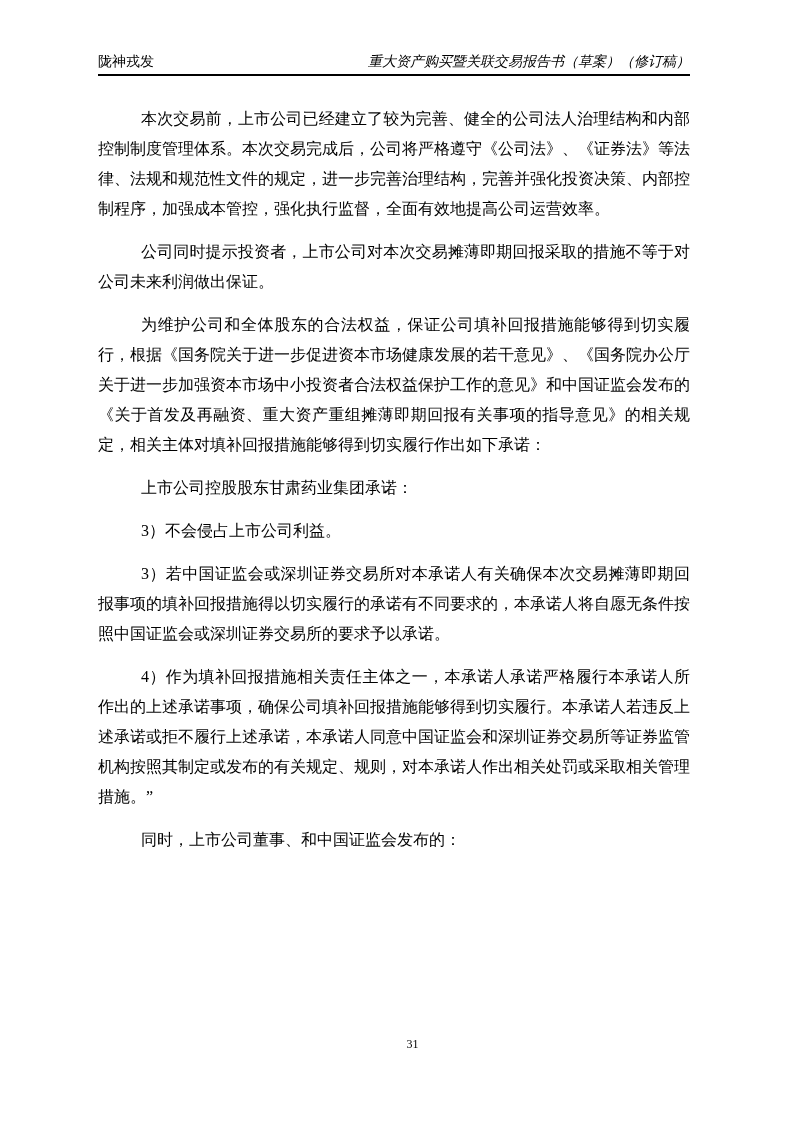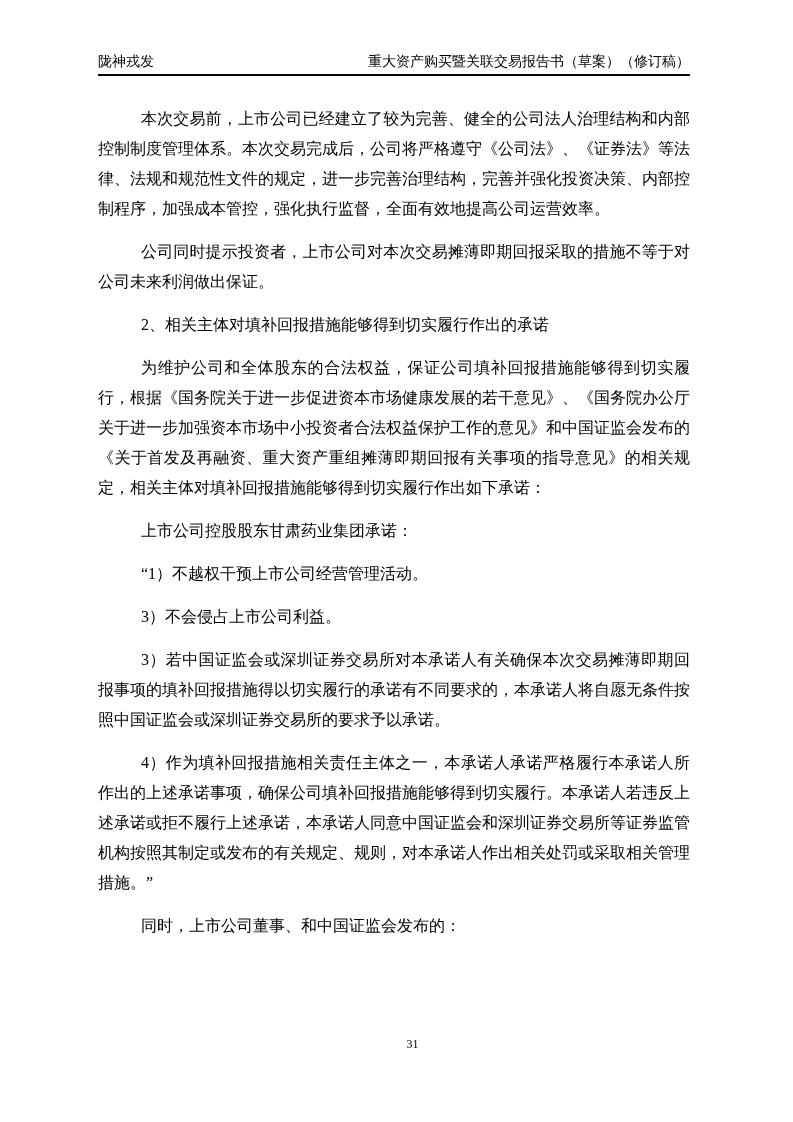--- a/index.html
+++ b/index.html
@@ -23,21 +23,21 @@
       top: 53px;
       display: flex;
       justify-content: space-between;
       align-items: flex-end;
       font-size: 14px;
       line-height: 18px;
       padding-bottom: 3px;
       border-bottom: 2px solid #000000;
     }
     .header .h-left { white-space: nowrap; }
-    .header .h-right { white-space: nowrap; }
+    .header .h-right { white-space: nowrap; font-style: italic; }
     .doc-body {
       position: absolute;
       left: 98px;
       width: 592px;
       top: 96px;
       font-size: 16px;
       line-height: 30px;
     }
     .doc-body p {
       margin: 8px 0 13px 0;
@@ -62,24 +62,22 @@
 <div class="page">
 
   <div class="header">
     <span class="h-left">陇神戎发</span>
     <span class="h-right">重大资产购买暨关联交易报告书（草案）（修订稿）</span>
   </div>
 
   <div class="doc-body">
     <p>本次交易前，上市公司已经建立了较为完善、健全的公司法人治理结构和内部控制制度管理体系。本次交易完成后，公司将严格遵守《公司法》、《证券法》等法律、法规和规范性文件的规定，进一步完善治理结构，完善并强化投资决策、内部控制程序，加强成本管控，强化执行监督，全面有效地提高公司运营效率。</p>
     <p>公司同时提示投资者，上市公司对本次交易摊薄即期回报采取的措施不等于对公司未来利润做出保证。</p>
-    <p>2、相关主体对填补回报措施能够得到切实履行作出的承诺</p>
     <p>为维护公司和全体股东的合法权益，保证公司填补回报措施能够得到切实履行，根据《国务院关于进一步促进资本市场健康发展的若干意见》、《国务院办公厅关于进一步加强资本市场中小投资者合法权益保护工作的意见》和中国证监会发布的《关于首发及再融资、重大资产重组摊薄即期回报有关事项的指导意见》的相关规定，相关主体对填补回报措施能够得到切实履行作出如下承诺：</p>
     <p>上市公司控股股东甘肃药业集团承诺：</p>
-    <p>“1）不越权干预上市公司经营管理活动。</p>
     <p>3）不会侵占上市公司利益。</p>
     <p>3）若中国证监会或深圳证券交易所对本承诺人有关确保本次交易摊薄即期回报事项的填补回报措施得以切实履行的承诺有不同要求的，本承诺人将自愿无条件按照中国证监会或深圳证券交易所的要求予以承诺。</p>
     <p>4）作为填补回报措施相关责任主体之一，本承诺人承诺严格履行本承诺人所作出的上述承诺事项，确保公司填补回报措施能够得到切实履行。本承诺人若违反上述承诺或拒不履行上述承诺，本承诺人同意中国证监会和深圳证券交易所等证券监管机构按照其制定或发布的有关规定、规则，对本承诺人作出相关处罚或采取相关管理措施。”</p>
     <p>同时，上市公司董事、和中国证监会发布的：</p>
   </div>
 
   <div class="footer">
     <span>31</span>
   </div>
 

